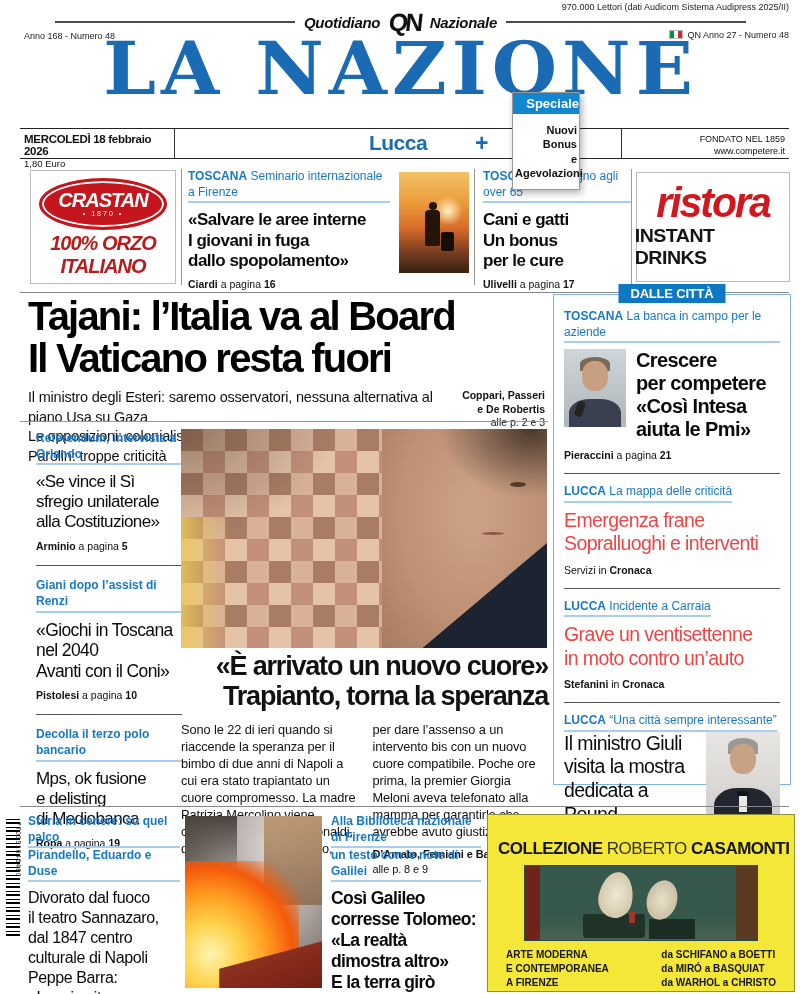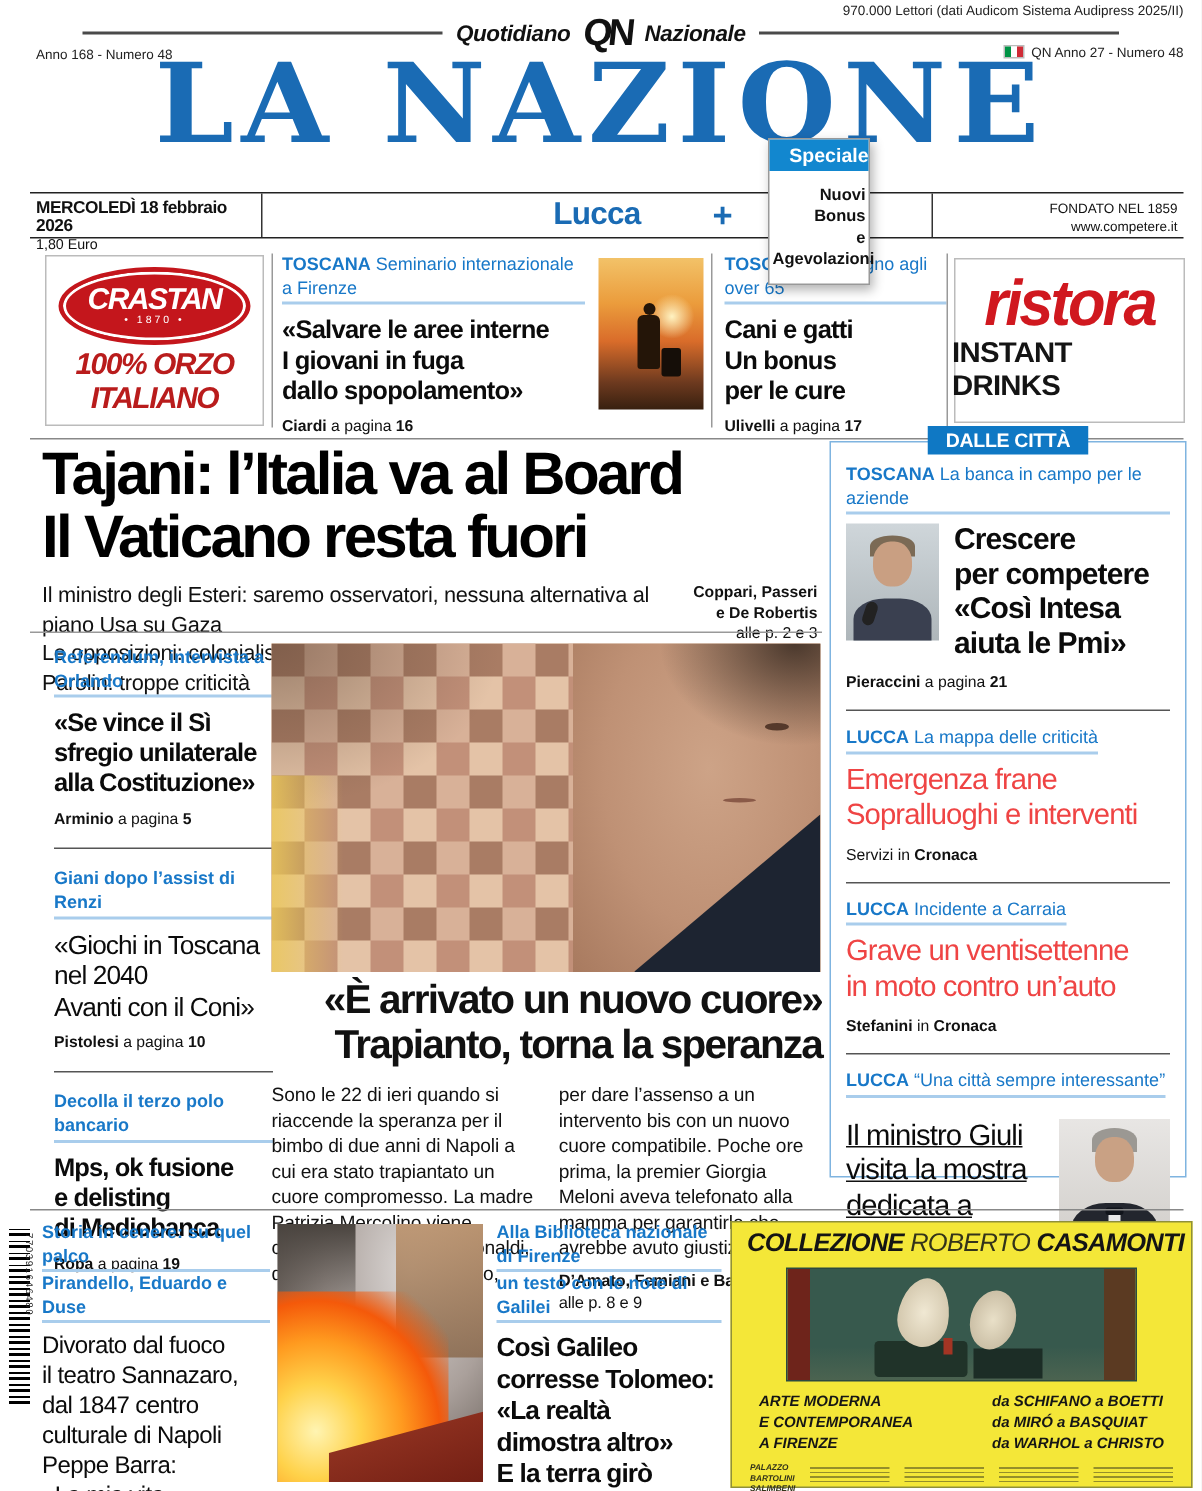--- a/index.html
+++ b/index.html
@@ -82,21 +82,21 @@
   .lead-deck-row { display:flex; margin-top:9px; }
   .lead-deck { flex:1; font-size:14.5px; line-height:1.35; letter-spacing:-0.2px; }
   .lead-deck span { display:block; }
   .lead-byline { width:95px; text-align:right; font-size:10.5px; line-height:1.3; padding-top:1px; }
   .lead-byline span { display:block; }
   .rule-lead { position:absolute; left:20px; top:421px; width:528px; border-top:1px solid #999; }
 
   
   .leftcol { position:absolute; left:36px; top:431px; width:146px; }
   .lc-h { margin-top:7px; font-size:17px; line-height:1.18; letter-spacing:-0.6px; }
-  .lc-h.bold { font-weight:700; }
+  .lc-h.bold { font-weight:400; }
   .lc-h.reg { font-weight:400; font-size:17.5px; }
   .lc-by { margin-top:8px; }
   .lc-div { border-top:1px solid #555; margin:13px 0 12px; }
 
   
   .photo-main { position:absolute; left:181px; top:429px; width:366px; height:219px; overflow:hidden; background:#c9a284; }
   .pm-mosaic { position:absolute; left:0; top:0; width:58%; height:100%;
     background-image:
       conic-gradient(from 0deg at 50% 50%, #d8b198 25%, #c29079 25% 50%, #e4c3a7 50% 75%, #a97c64 75%),
       conic-gradient(from 90deg at 50% 50%, rgba(110,75,55,0.30) 25%, transparent 25% 50%, rgba(245,225,205,0.30) 50% 75%, transparent 75%);
@@ -139,21 +139,21 @@
   .pf-dark { position:absolute; left:0; top:0; width:38%; height:42%; background:linear-gradient(#4a443f, rgba(74,68,63,0)); }
   .pf-flame { position:absolute; left:-12%; bottom:-6%; width:95%; height:80%;
     background:radial-gradient(ellipse at 32% 68%, #fff4b2 0%, #ffd24a 24%, #ff9a1f 46%, #f4590a 66%, rgba(180,40,10,0) 86%); }
   .pf-roof { position:absolute; right:0; bottom:0; width:75%; height:32%;
     background:linear-gradient(160deg, #a03c27, #731f14); clip-path:polygon(0 65%, 100% 15%, 100% 100%, 0 100%); }
 
   .bottom-center { position:absolute; left:331px; top:814px; width:150px; }
   .bc-h { margin-top:6px; font-size:17.5px; font-weight:800; line-height:1.2; letter-spacing:-0.6px; }
 
   .casamonti { position:absolute; left:487px; top:814px; width:308px; height:178px; background:#f4e738;
-    border:1px solid #8f9038; padding:4px 10px 5px;font-style:italic; }
+    border:1px solid #8f9038; padding:24px 10px 5px; }
   .cm-title { text-align:center; font-size:17px; letter-spacing:-0.5px; color:#141414; white-space:nowrap; }
   .cm-title .t1, .cm-title .t3 { font-weight:900; }
   .cm-title .t2 { font-weight:400; color:#33331a; }
   .cm-painting { margin:6px auto 0; width:234px; height:76px; position:relative; overflow:hidden;
     background:linear-gradient(#37594d 70%, #4b6350 100%); border:1px solid #2c4a40; }
   .cmp-colL { position:absolute; left:0; top:0; width:15px; height:100%; background:#6e241b; }
   .cmp-colR { position:absolute; right:0; top:0; width:21px; height:100%; background:#5b3a22; }
   .cmp-egg1 { position:absolute; left:74px; top:6px; width:34px; height:46px; transform:rotate(10deg);
     background:radial-gradient(#f0e8d3, #c9bca0); border-radius:50% 50% 48% 52%/60% 60% 40% 40%; }
   .cmp-egg2 { position:absolute; left:122px; top:14px; width:30px; height:40px; transform:rotate(16deg);
@@ -178,21 +178,21 @@
   .dc-item1-row { display:flex; gap:10px; margin-top:6px; }
   .dc-photo1 { width:62px; height:78px; flex:none; position:relative; overflow:hidden; background:linear-gradient(#cfd6da, #aeb6ba); }
   .p-head { position:absolute; left:50%; top:12px; transform:translateX(-50%); width:26px; height:30px; border-radius:45%; background:#c99f82; }
   .p-hair1 { position:absolute; left:50%; top:8px; transform:translateX(-50%); width:30px; height:14px; border-radius:50% 50% 0 0; background:#7b6a55; }
   .p-suit { position:absolute; left:50%; bottom:-6px; transform:translateX(-50%); width:52px; height:34px; border-radius:40% 40% 0 0; background:#3a4050; }
   .p-mic { position:absolute; left:12px; bottom:10px; width:8px; height:16px; border-radius:4px; background:#222; transform:rotate(18deg); }
   .dc-h1 { font-size:20px; font-weight:800; line-height:1.15; letter-spacing:-0.6px; }
   .dc-h { margin-top:6px; font-size:19.5px; font-weight:400; line-height:1.2; letter-spacing:-0.6px; color:#ef4444; }
   .dc-by { margin-top:8px; font-size:10.5px; }
   .dc-div { border-top:1px solid #555; margin:12px 0 10px; }
-  .dc-item4-row { display:flex; gap:8px; margin-top:14px;text-decoration:underline; }
+  .dc-item4-row { display:flex; gap:8px; margin-top:0; }
   .dc-h4 { font-size:19.5px; font-weight:400; line-height:1.22; letter-spacing:-0.6px; flex:1; }
   .dc-photo4 { width:74px; height:92px; flex:none; position:relative; overflow:hidden; background:linear-gradient(#e8e6e4, #cfccc8); }
   .p-hair4 { position:absolute; left:50%; top:6px; transform:translateX(-50%); width:30px; height:16px; border-radius:50% 50% 0 0; background:#9b9893; }
   .p-head4 { position:absolute; left:50%; top:12px; transform:translateX(-50%); width:26px; height:30px; border-radius:45%; background:#c9a184; }
   .p-suit4 { position:absolute; left:50%; bottom:-8px; transform:translateX(-50%); width:58px; height:44px; border-radius:40% 40% 0 0; background:#23262e; }
   .p-bow { position:absolute; left:50%; bottom:28px; transform:translateX(-50%); width:12px; height:5px; background:#10131a; border-radius:2px; }
   .p-shirt { position:absolute; left:50%; bottom:12px; transform:translateX(-50%); width:8px; height:20px; background:#e8e8e8; }
 </style>
 </head>
 <body>

